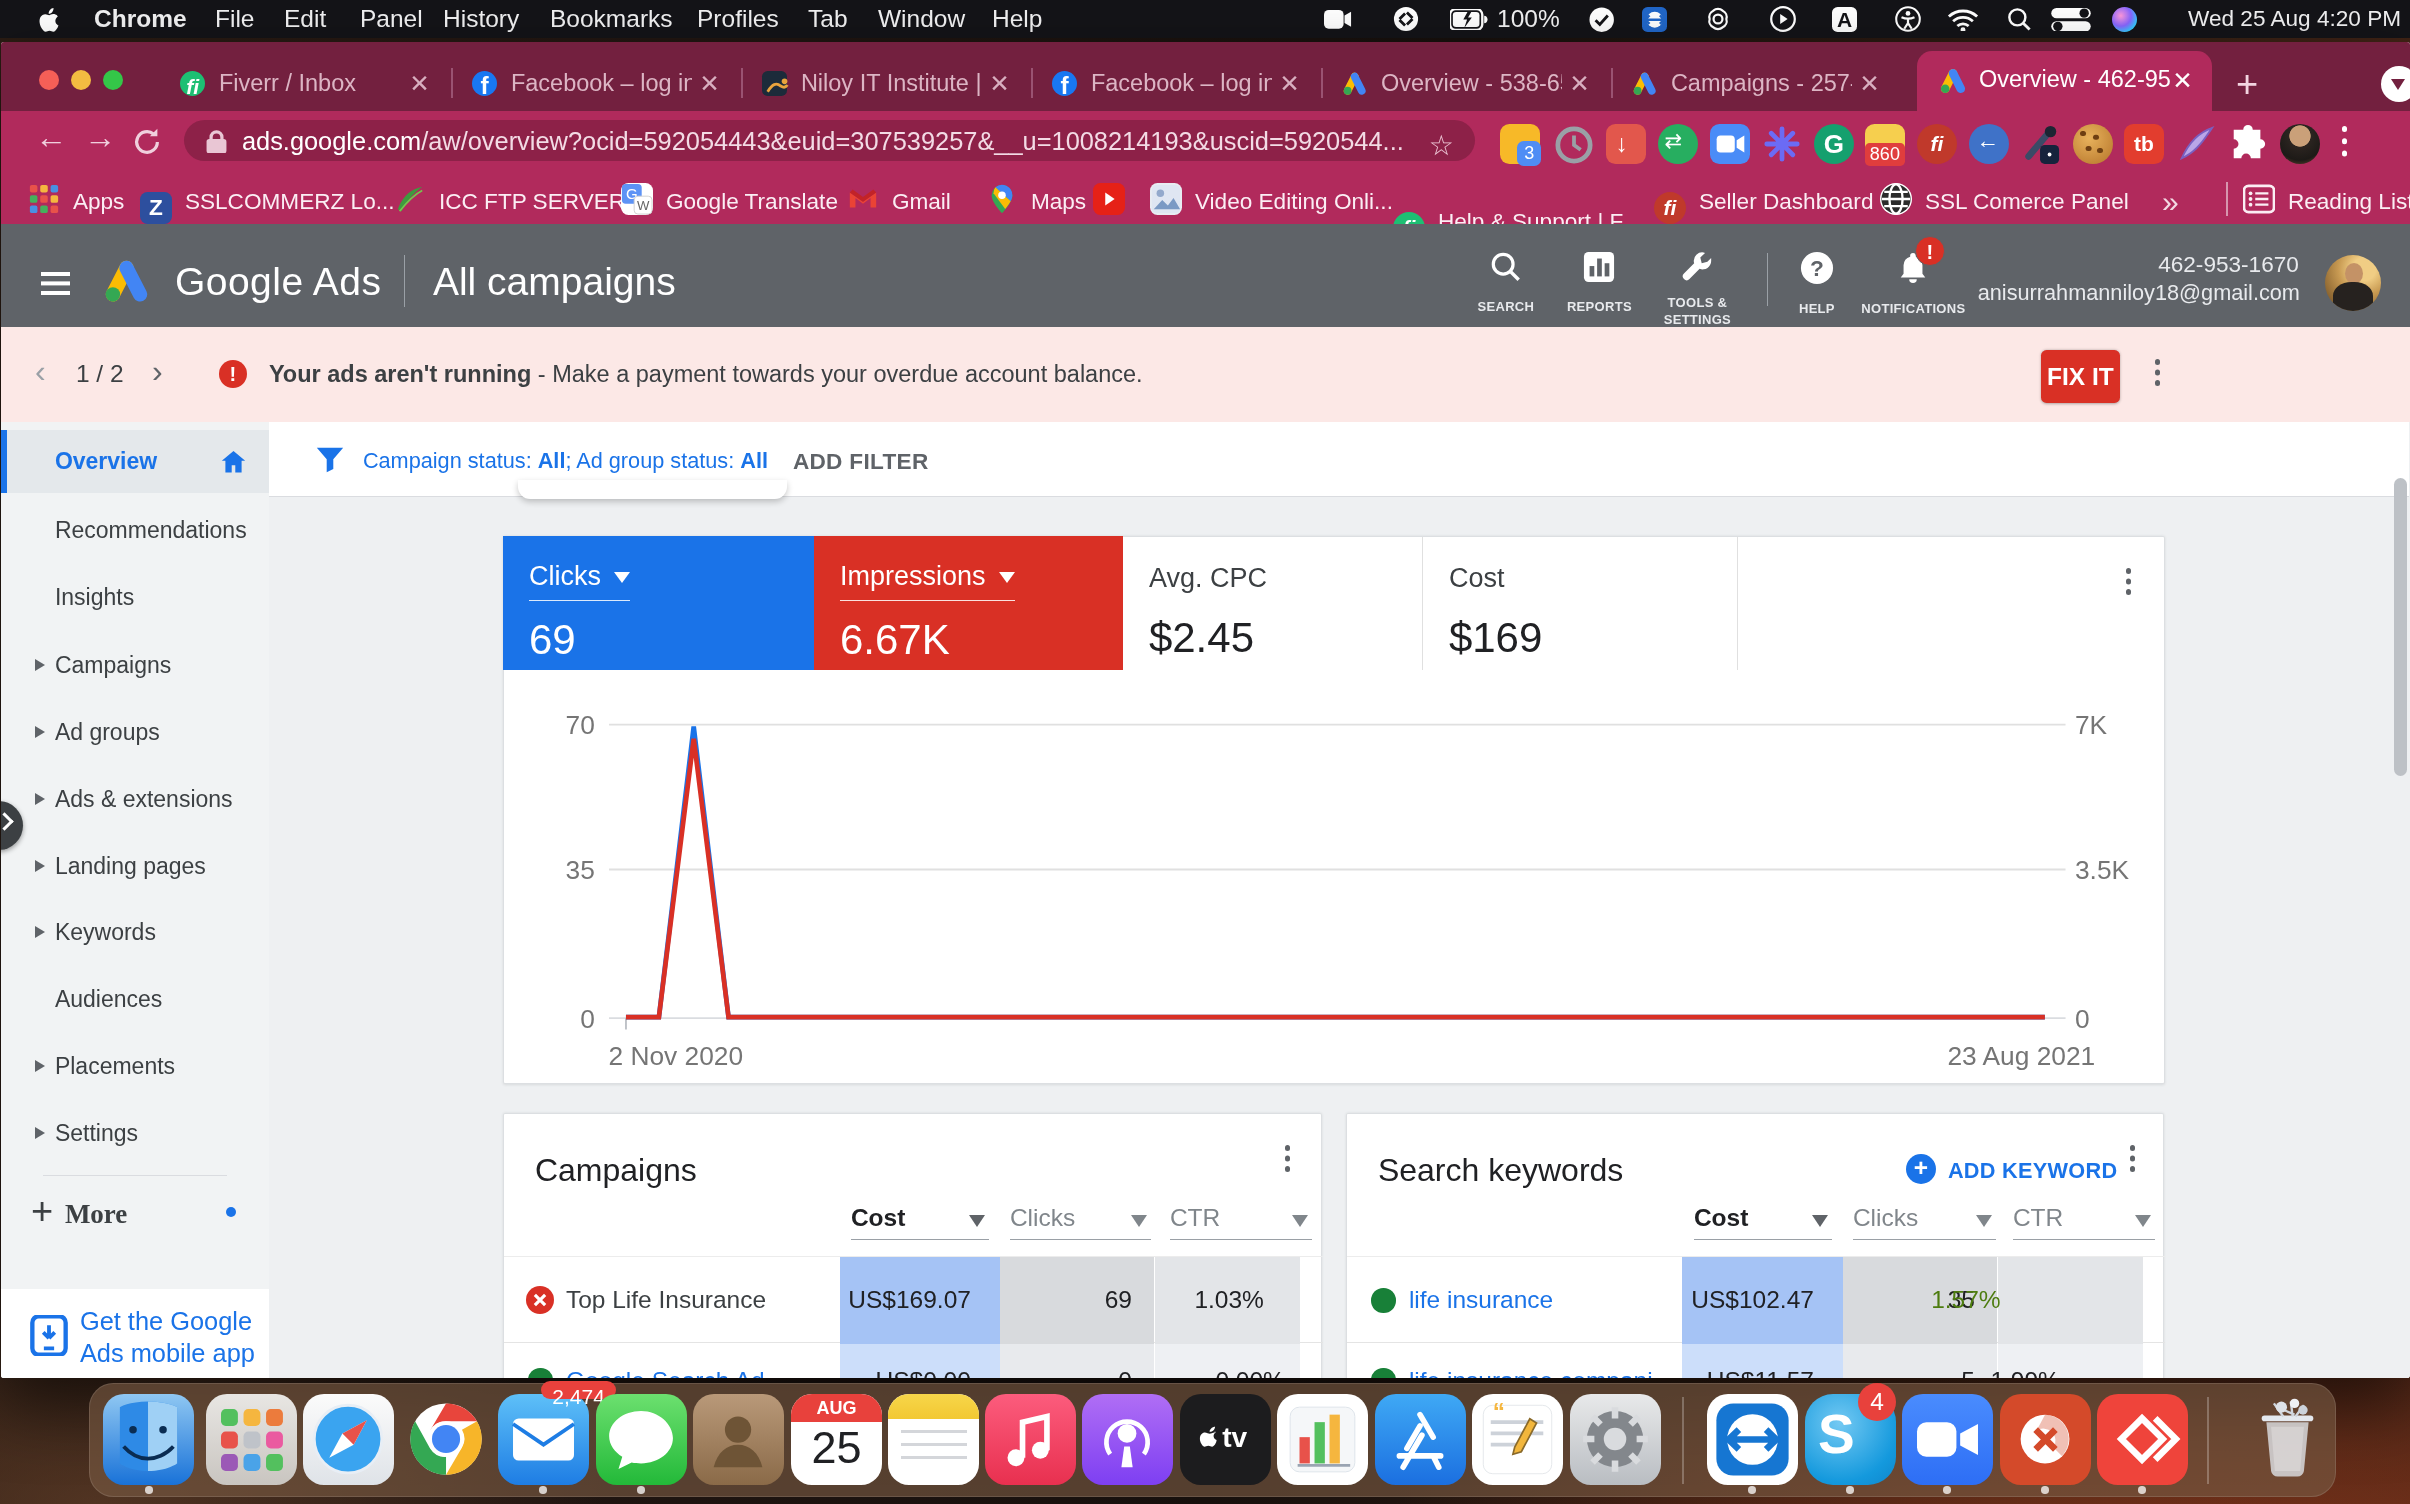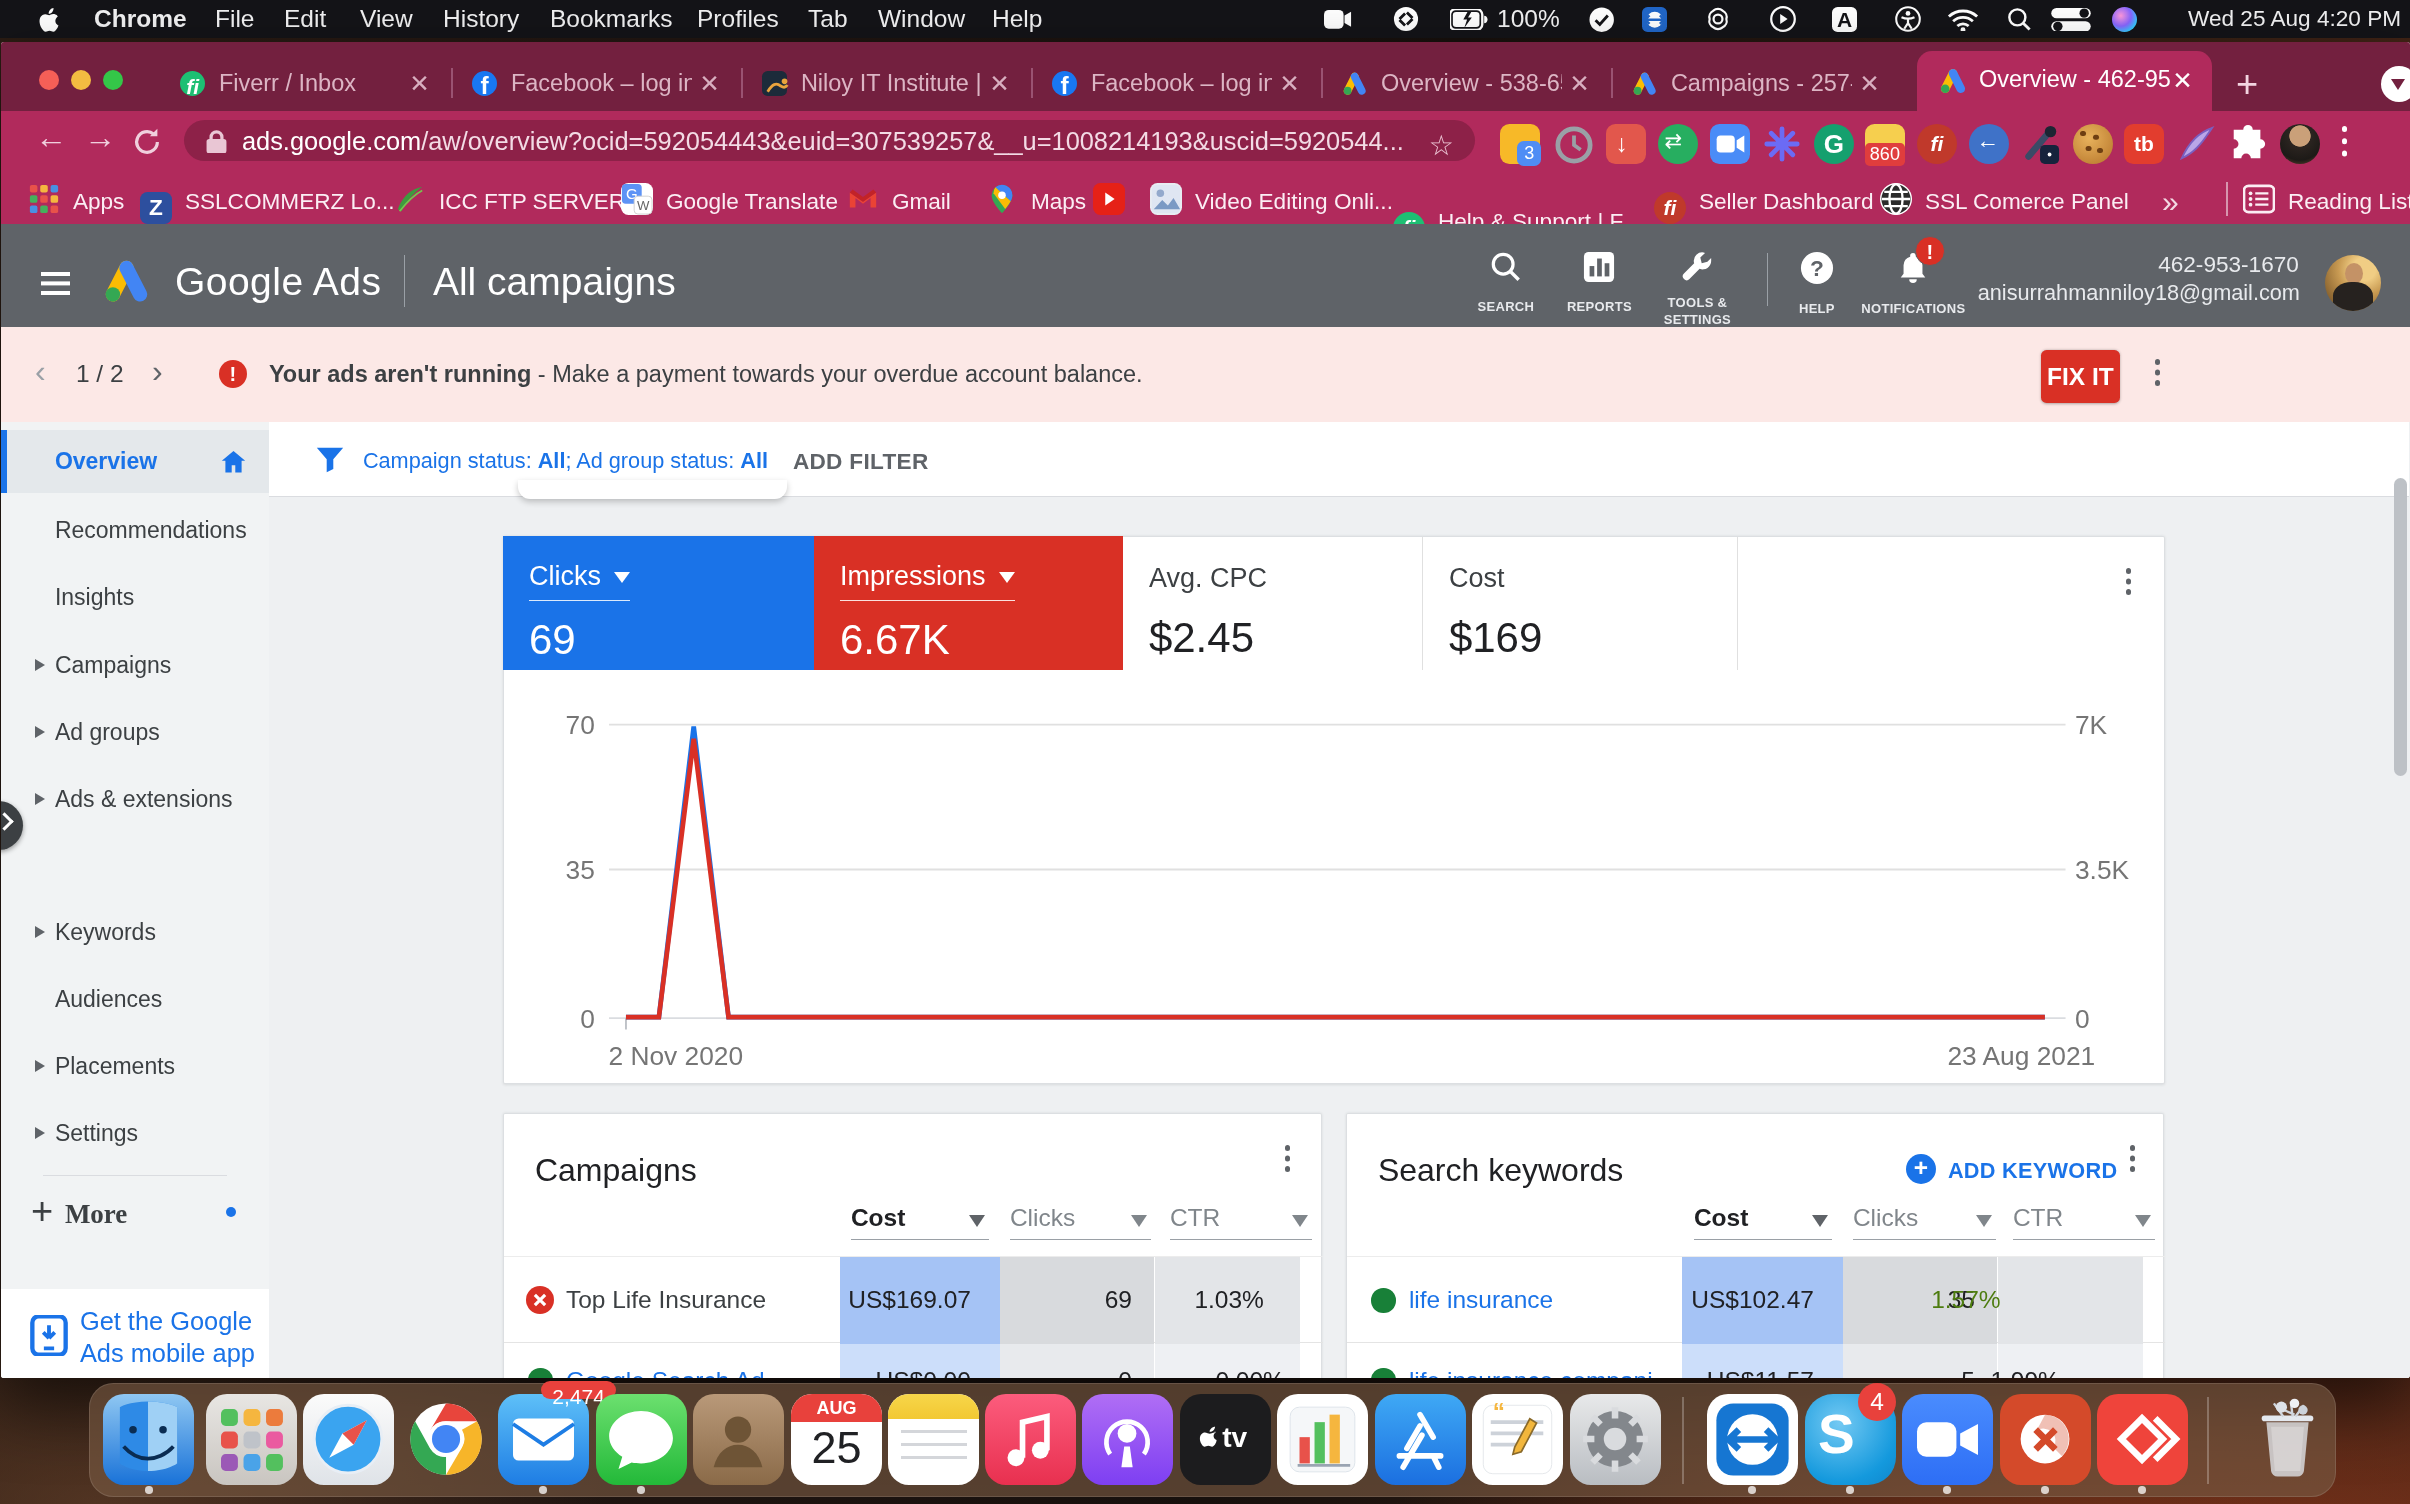--- a/index.html
+++ b/index.html
@@ -61,21 +61,21 @@
 <body>
 <div class="desktop">
 
 <div class="menubar">
   <svg class="abs" style="left:38px;top:6.6px" width="24.5" height="26" viewBox="0 0 26 28">
         <path fill="#fff" d="M18.5 14.9c0-3.2 2.6-4.7 2.7-4.8-1.5-2.2-3.8-2.5-4.6-2.5-2-.2-3.8 1.2-4.8 1.2-1 0-2.5-1.1-4.1-1.1-2.1 0-4.1 1.2-5.2 3.1-2.2 3.8-.6 9.5 1.6 12.6 1.1 1.5 2.3 3.2 4 3.2 1.6-.1 2.2-1 4.1-1 1.9 0 2.5 1 4.1 1 1.7 0 2.8-1.5 3.8-3.1 1.2-1.8 1.7-3.5 1.7-3.6-.1 0-3.3-1.3-3.3-5zM15.2 5.3c.9-1.1 1.5-2.6 1.3-4.1-1.3.1-2.9.9-3.8 2-.8 1-1.6 2.5-1.4 4 1.5.1 3-.8 3.9-1.9z"></path>
       </svg>
   <div class="mi" style="left:94px;font-weight:bold;">Chrome</div>
   <div class="mi" style="left:215px;">File</div>
   <div class="mi" style="left:284px;">Edit</div>
-  <div class="mi" style="left:360px;">View</div>
+  <div class="mi" style="left:360px;">Panel</div>
   <div class="mi" style="left:443px;">History</div>
   <div class="mi" style="left:550px;">Bookmarks</div>
   <div class="mi" style="left:697px;">Profiles</div>
   <div class="mi" style="left:808px;">Tab</div>
   <div class="mi" style="left:878px;">Window</div>
   <div class="mi" style="left:992px;">Help</div>
 
   <svg class="abs" style="left:1324px;top:7.5px" width="28" height="22.6" viewBox="0 0 30 24">
         <rect x="0" y="2" width="21" height="20" rx="5" fill="#fff"></rect>
         <path d="M22 8l7-4v16l-7-4z" fill="#fff"></path>
@@ -407,20 +407,24 @@
             <div class="t">Campaigns</div>
           </div>
       <div class="sb-item" style="top:276px;">
             <div class="tri"></div>
             <div class="t">Ad groups</div>
           </div>
       <div class="sb-item" style="top:343px;">
             <div class="tri"></div>
             <div class="t">Ads &amp; extensions</div>
           </div>
+      <div class="sb-item" style="top:410px;">
+            <div class="tri"></div>
+            <div class="t">Landing pages</div>
+          </div>
       <div class="sb-item" style="top:476px;">
             <div class="tri"></div>
             <div class="t">Keywords</div>
           </div>
       <div class="sb-item" style="top:543px;">
             <div class="t">Audiences</div>
           </div>
       <div class="sb-item" style="top:610px;">
             <div class="tri"></div>
             <div class="t">Placements</div>

